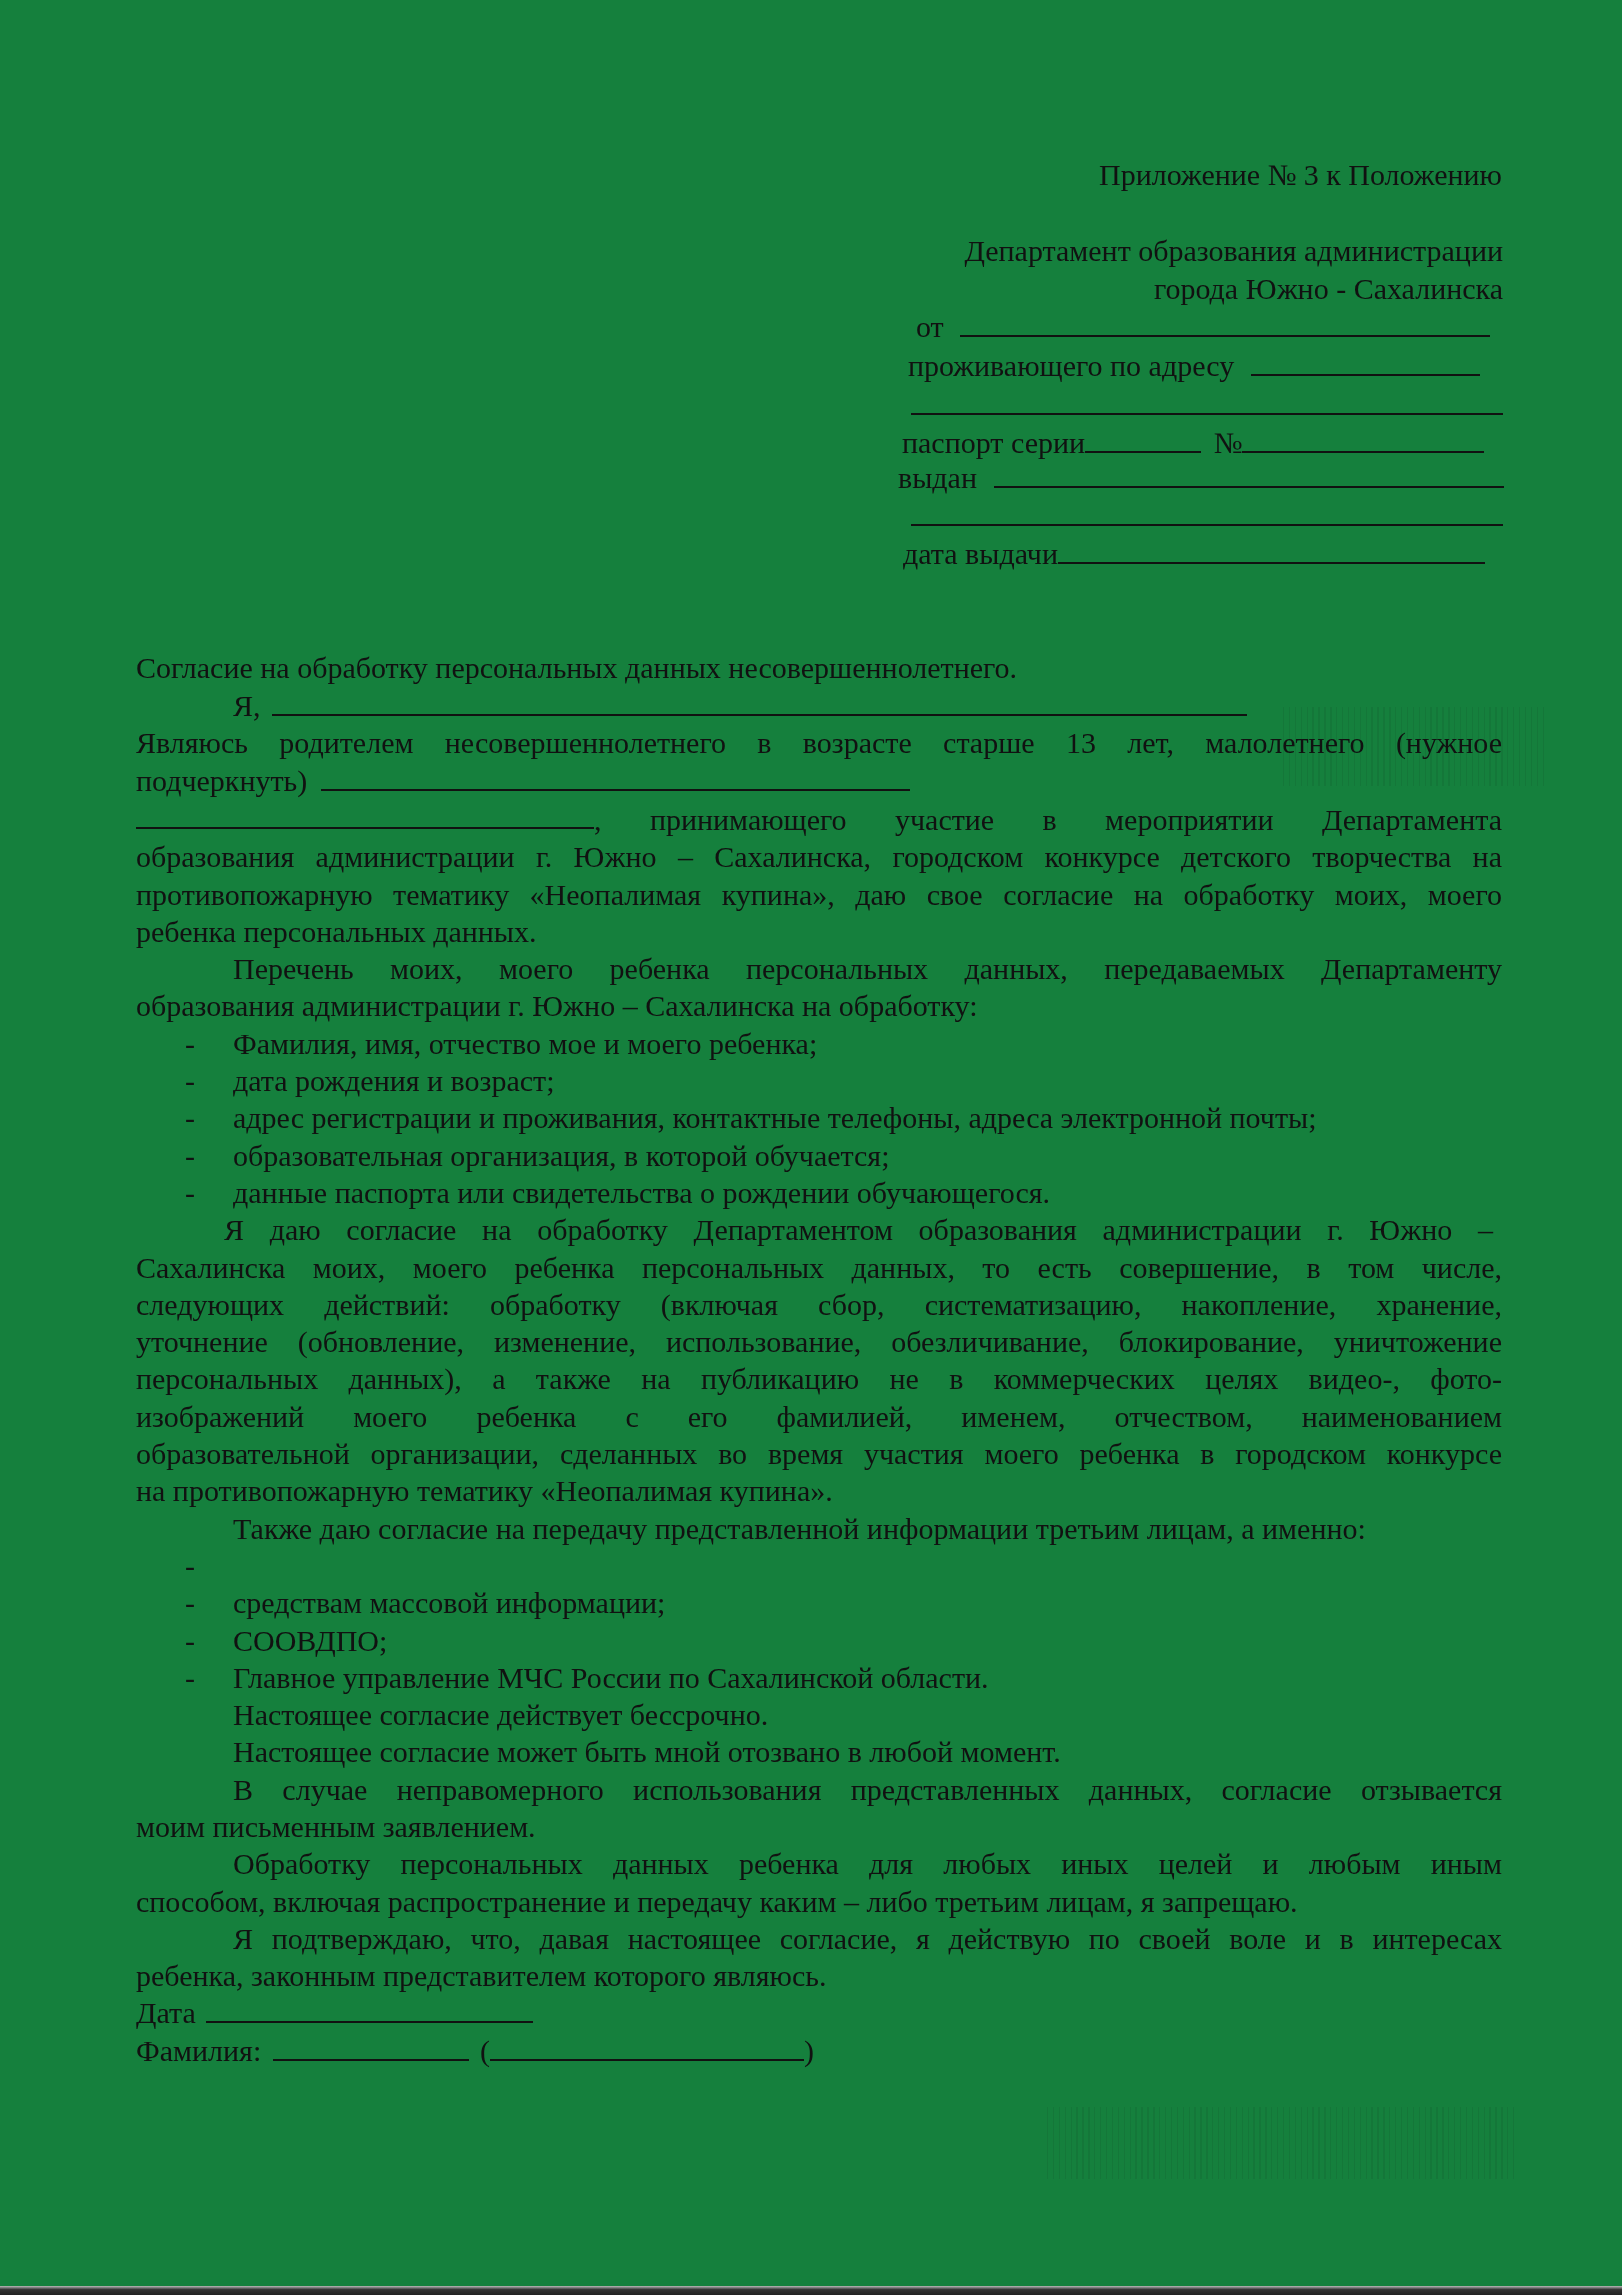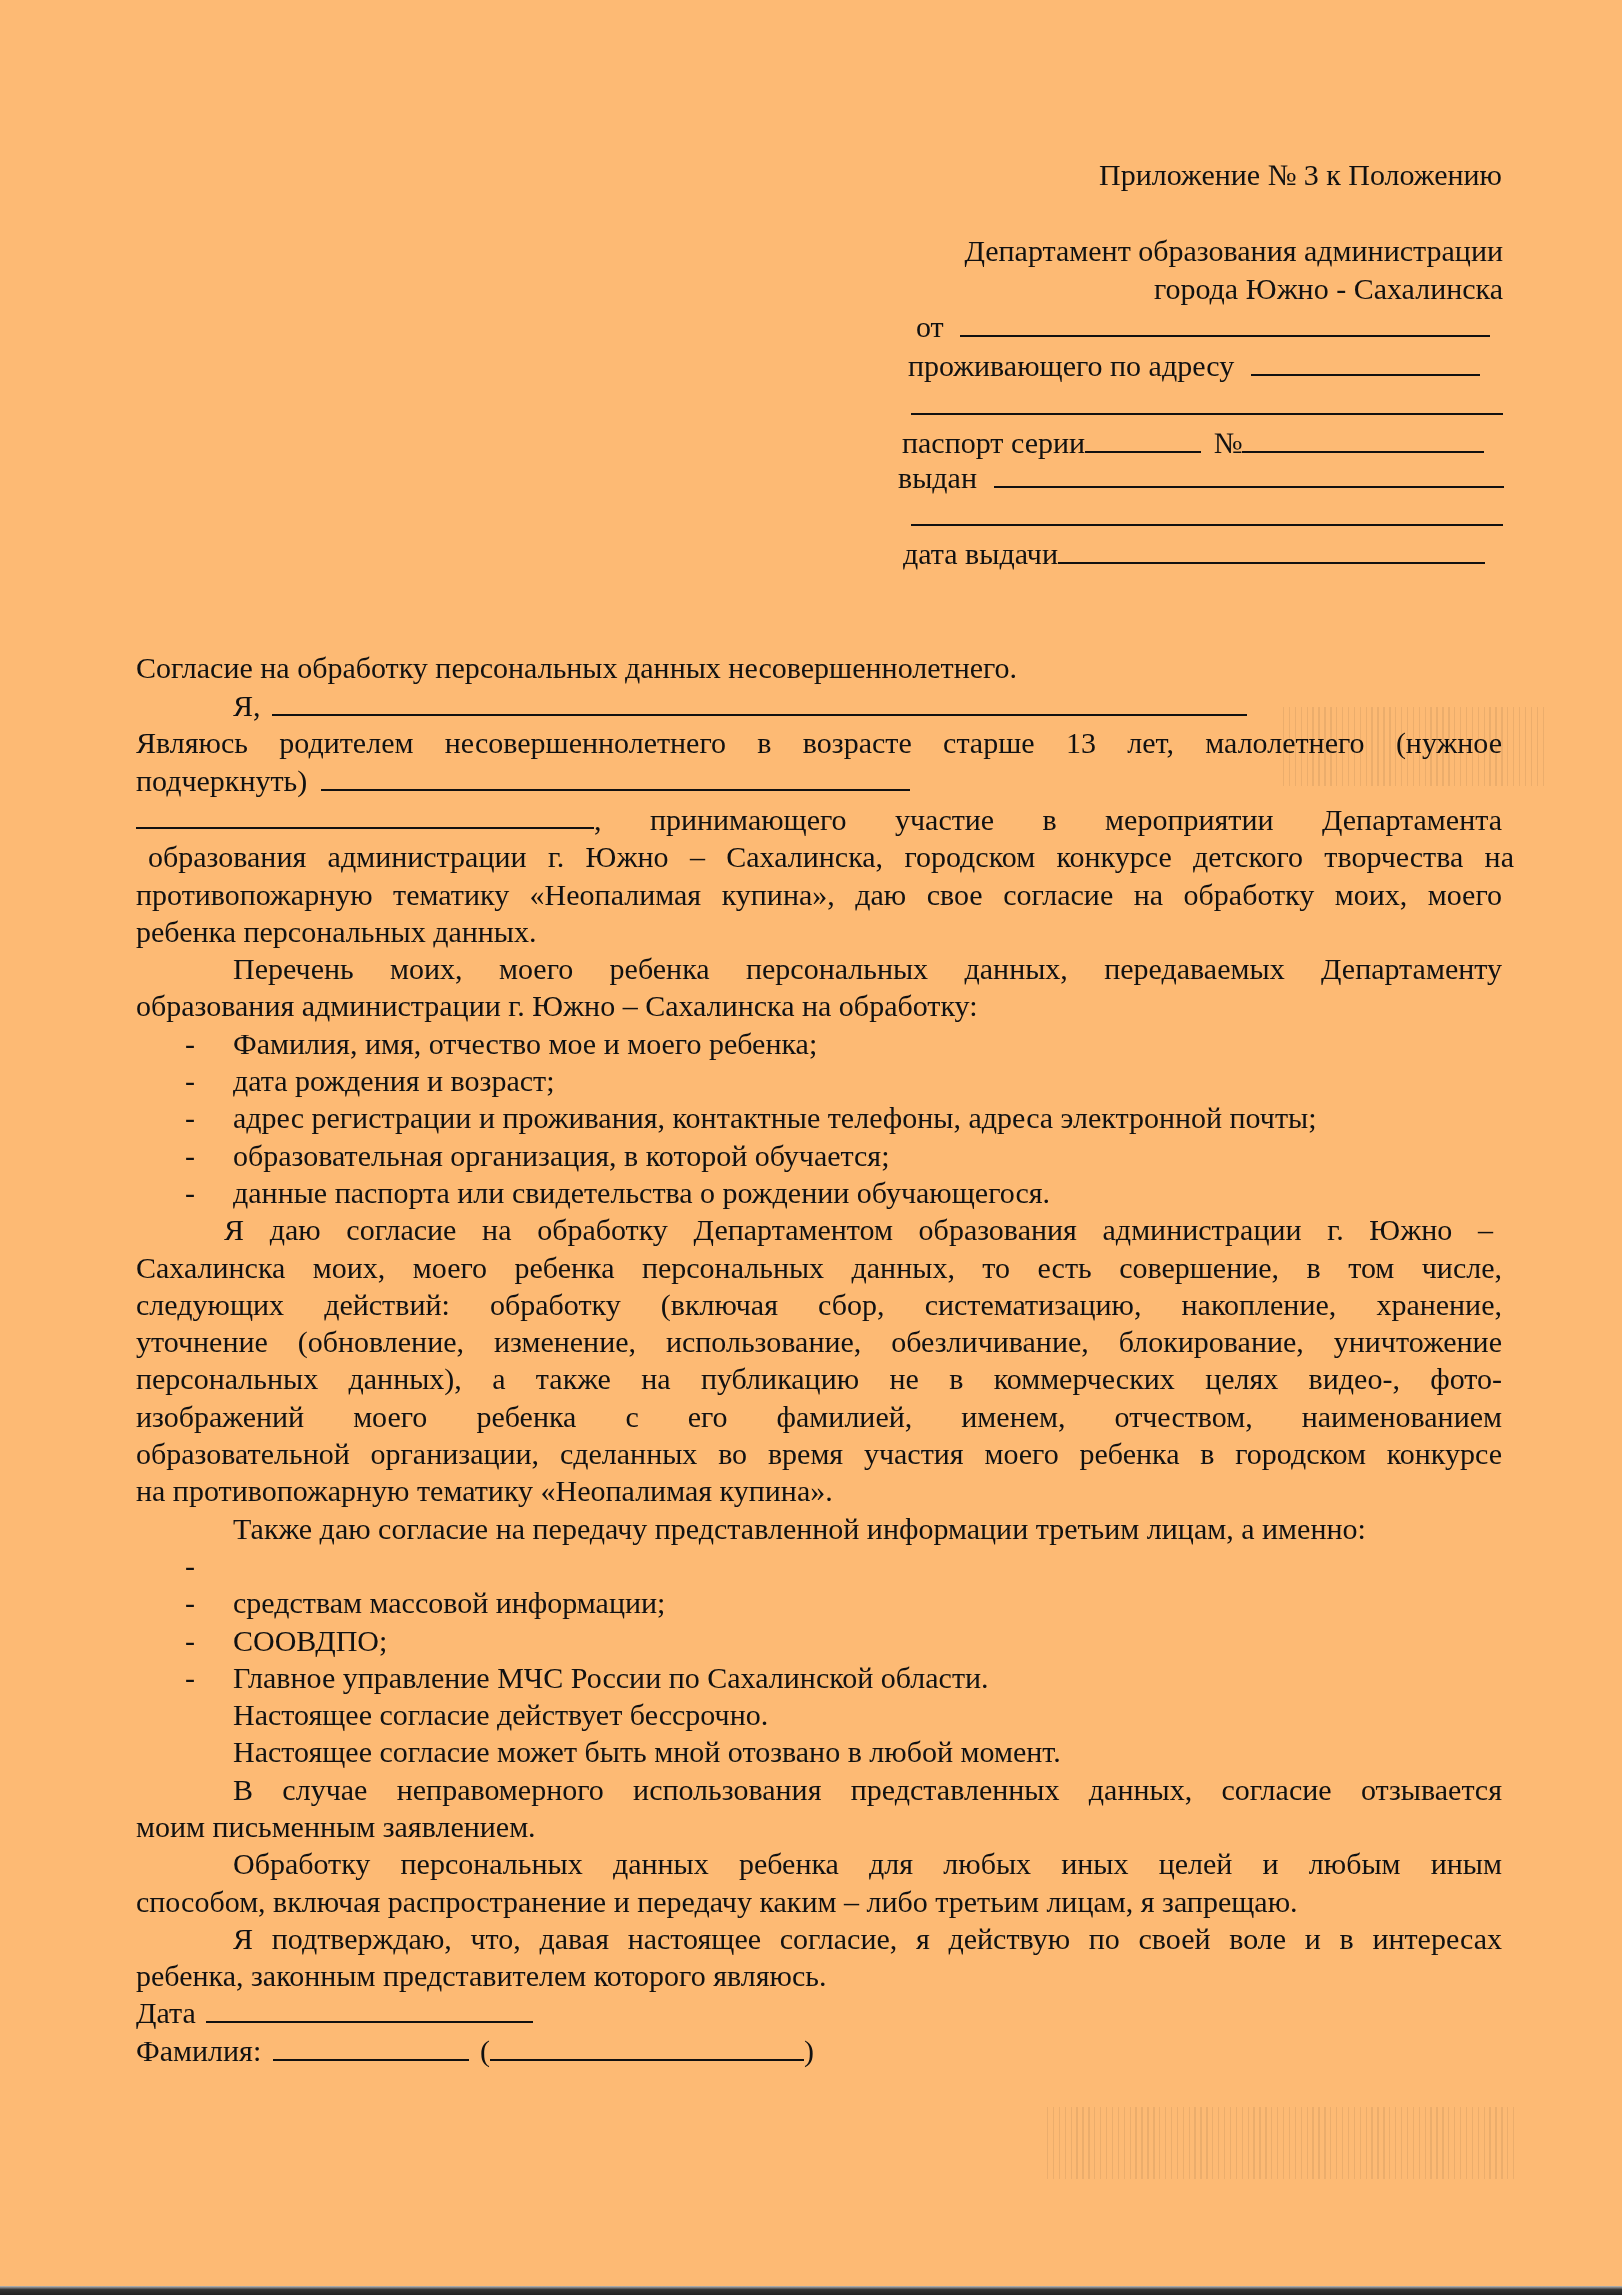--- a/index.html
+++ b/index.html
@@ -1,18 +1,18 @@
 <!DOCTYPE html>
 <html style="font-size:10.5px"><head>
 <meta charset="utf-8">
 <style>
   html, body { margin: 0; padding: 0; background: #ffffff; }
   body { width: 1623px; height: 2295px; position: relative; overflow: hidden;
          font-family: "Liberation Serif", "DejaVu Serif", serif; color: #111; }
-  .page { position: absolute; left: 0; top: 0; width: 1623px; height: 2295px; background: #fdba74; }
+  .page { position: absolute; left: 0; top: 0; width: 1623px; height: 2295px; background: #15803d; }
   .ln { position: absolute; font-size: 30px; line-height: 37px; white-space: nowrap; }
   .just { text-align: justify; text-align-last: justify; white-space: normal; }
   .r { text-align: right; }
   .blank { display: inline-block; border-bottom: 2px solid #111; height: 26px; vertical-align: baseline; }
   .dash { position: absolute; font-size: 30px; line-height: 37px; }
   .scan-edge { position: absolute; left: 0; bottom: 0; width: 1623px; height: 9.2px;
                background: linear-gradient(to bottom, #bbb, #333 40%, #222); }
   .noise { position: absolute; background: repeating-linear-gradient(90deg, rgba(0,0,0,0.07) 0 1.3px, transparent 1.3px 5.9px); }
 </style>
 </head>
@@ -61,21 +61,21 @@
   </div>
   <div class="ln just" style="left:136px;top:724px;width:1366px;">Являюсь родителем несовершеннолетнего в возрасте старше 13 лет, малолетнего (нужное</div>
   <div class="ln" style="left:136px;top:762px;">
     <span>подчеркнуть)</span>
     <span class="blank" style="width:589px;margin-left:6.5px;"></span>
   </div>
   <div class="ln" style="left:136px;top:801px;width:1366px;display:flex;">
     <span class="blank" style="width:458px;flex:none;"></span>
     <span class="just" style="flex:1;display:block;">, принимающего участие в мероприятии Департамента</span>
   </div>
-  <div class="ln just" style="left:136px;top:838px;width:1366px;margin-left:12px;">образования администрации г. Южно – Сахалинска, городском конкурсе детского творчества на</div>
+  <div class="ln just" style="left:136px;top:838px;width:1366px;">образования администрации г. Южно – Сахалинска, городском конкурсе детского творчества на</div>
   <div class="ln just" style="left:136px;top:876px;width:1366px;">противопожарную тематику «Неопалимая купина», даю свое согласие на обработку моих, моего</div>
   <div class="ln" style="left:136px;top:913px;">ребенка персональных данных.</div>
 
   <div class="ln just" style="left:233px;top:950px;width:1269px;">Перечень моих, моего ребенка персональных данных, передаваемых Департаменту</div>
   <div class="ln" style="left:136px;top:987px;">образования администрации г. Южно – Сахалинска на обработку:</div>
 
   <div class="dash" style="left:185px;top:1025px;">-</div>
   <div class="ln" style="left:233px;top:1025px;">Фамилия, имя, отчество мое и моего ребенка;</div>
   <div class="dash" style="left:185px;top:1062px;">-</div>
   <div class="ln" style="left:233px;top:1062px;">дата рождения и возраст;</div>

